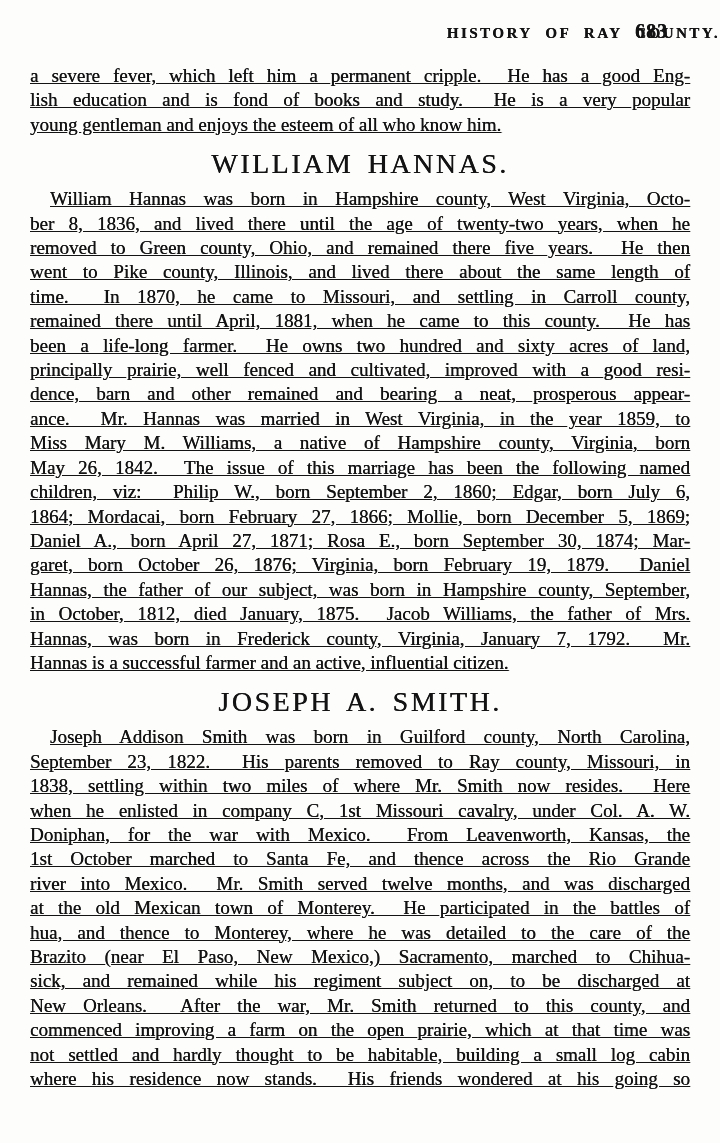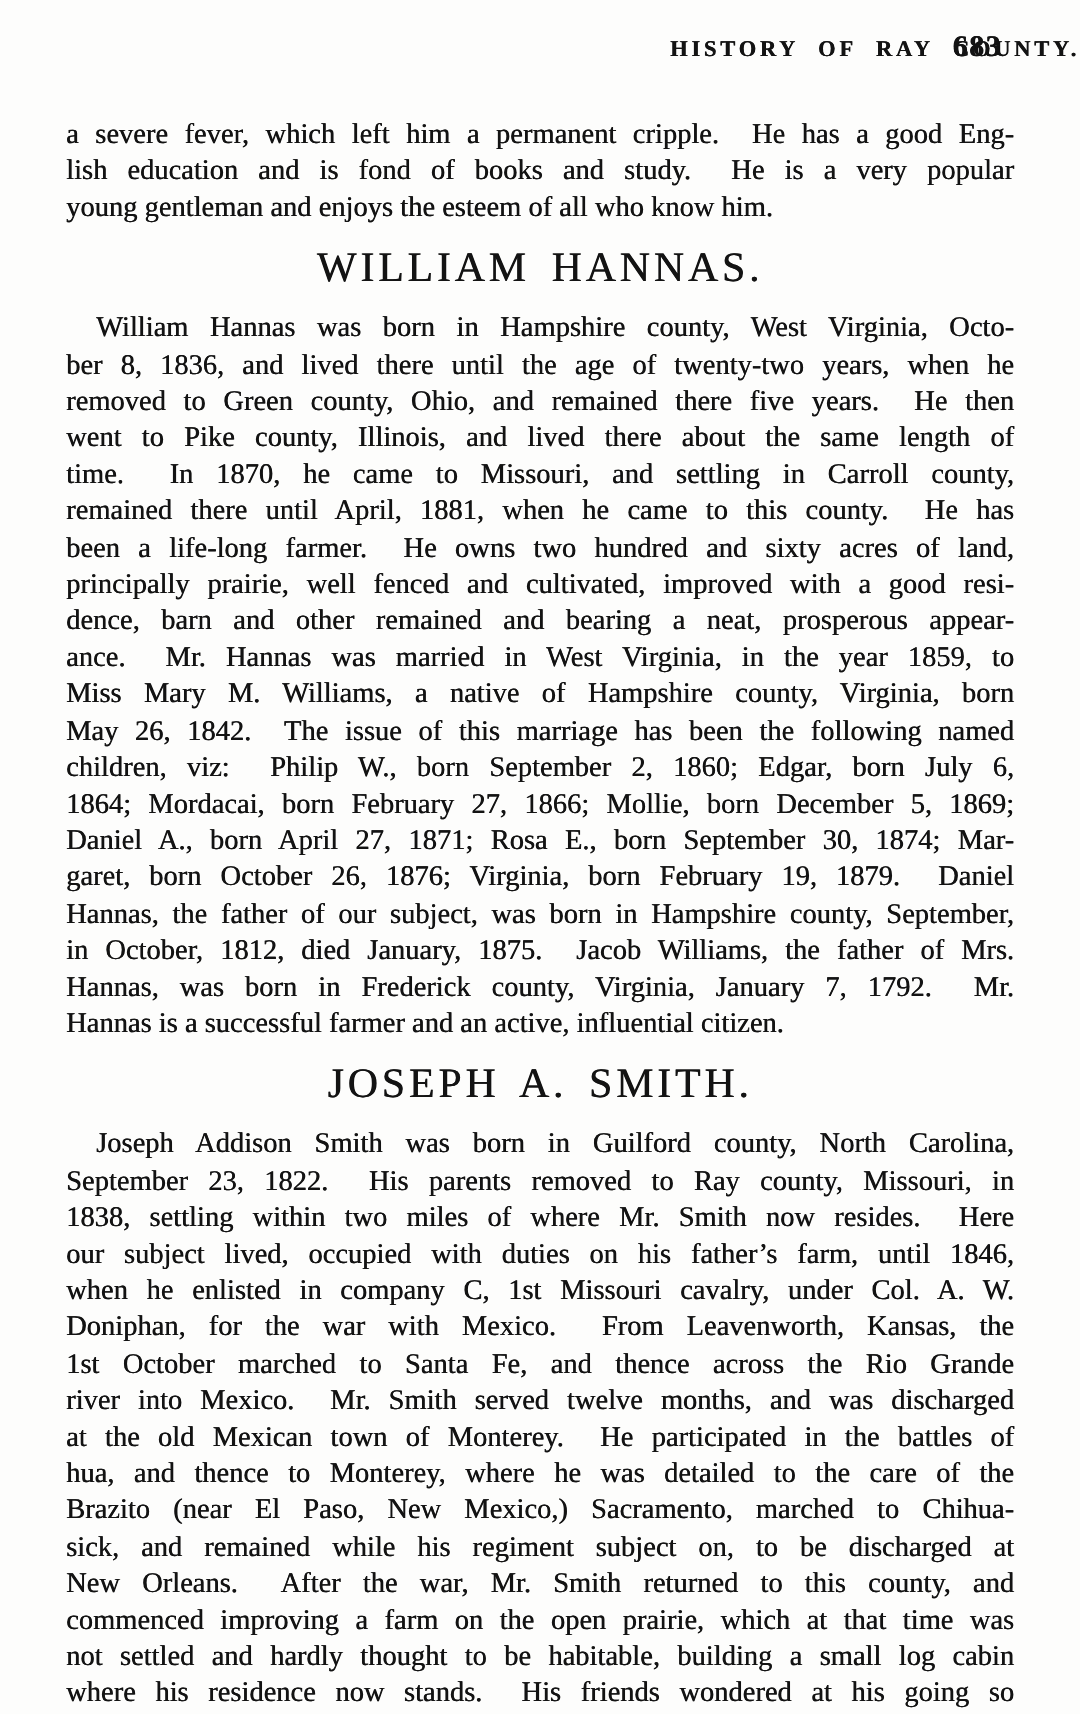--- a/index.html
+++ b/index.html
@@ -36,21 +36,21 @@
     font-weight: 700;
     letter-spacing: 1px;
     text-shadow: 0.3px 0 0 currentColor;
   }
   .page-body {
     position: absolute;
     top: 62px;
     left: 28px;
     width: 664px;
   }
-  .paragraph { margin: 16px; }
+  .paragraph { margin: 2px; text-decoration: underline; }
   .text-line {
     font-size: 19px;
     line-height: 24.4px;
     text-align: justify;
     text-align-last: justify;
     text-shadow: 0.3px 0 0 currentColor;
     white-space: normal;
   }
   .text-line.no-justify { text-align-last: left; }
   .text-line.indent { text-indent: 20px; }
@@ -99,21 +99,20 @@
         <div class="text-line">Hannas, the father of our subject, was born in Hampshire county, September,</div>
         <div class="text-line">in October, 1812, died January, 1875.&nbsp; Jacob Williams, the father of Mrs.</div>
         <div class="text-line">Hannas, was born in Frederick county, Virginia, January 7, 1792.&nbsp; Mr.</div>
         <div class="text-line no-justify">Hannas is a successful farmer and an active, influential citizen.</div>
       </div>
       <div class="section-heading">JOSEPH A. SMITH.</div>
       <div class="paragraph">
         <div class="text-line indent">Joseph Addison Smith was born in Guilford county, North Carolina,</div>
         <div class="text-line">September 23, 1822.&nbsp; His parents removed to Ray county, Missouri, in</div>
         <div class="text-line">1838, settling within two miles of where Mr. Smith now resides.&nbsp; Here</div>
-        <div class="text-line">our subject lived, occupied with duties on his father’s farm, until 1846,</div>
         <div class="text-line">when he enlisted in company C, 1st Missouri cavalry, under Col. A. W.</div>
         <div class="text-line">Doniphan, for the war with Mexico.&nbsp; From Leavenworth, Kansas, the</div>
         <div class="text-line">1st October marched to Santa Fe, and thence across the Rio Grande</div>
         <div class="text-line">river into Mexico.&nbsp; Mr. Smith served twelve months, and was discharged</div>
         <div class="text-line">at the old Mexican town of Monterey.&nbsp; He participated in the battles of</div>
         <div class="text-line">hua, and thence to Monterey, where he was detailed to the care of the</div>
         <div class="text-line">Brazito (near El Paso, New Mexico,) Sacramento, marched to Chihua-</div>
         <div class="text-line">sick, and remained while his regiment subject on, to be discharged at</div>
         <div class="text-line">New Orleans.&nbsp; After the war, Mr. Smith returned to this county, and</div>
         <div class="text-line">commenced improving a farm on the open prairie, which at that time was</div>

